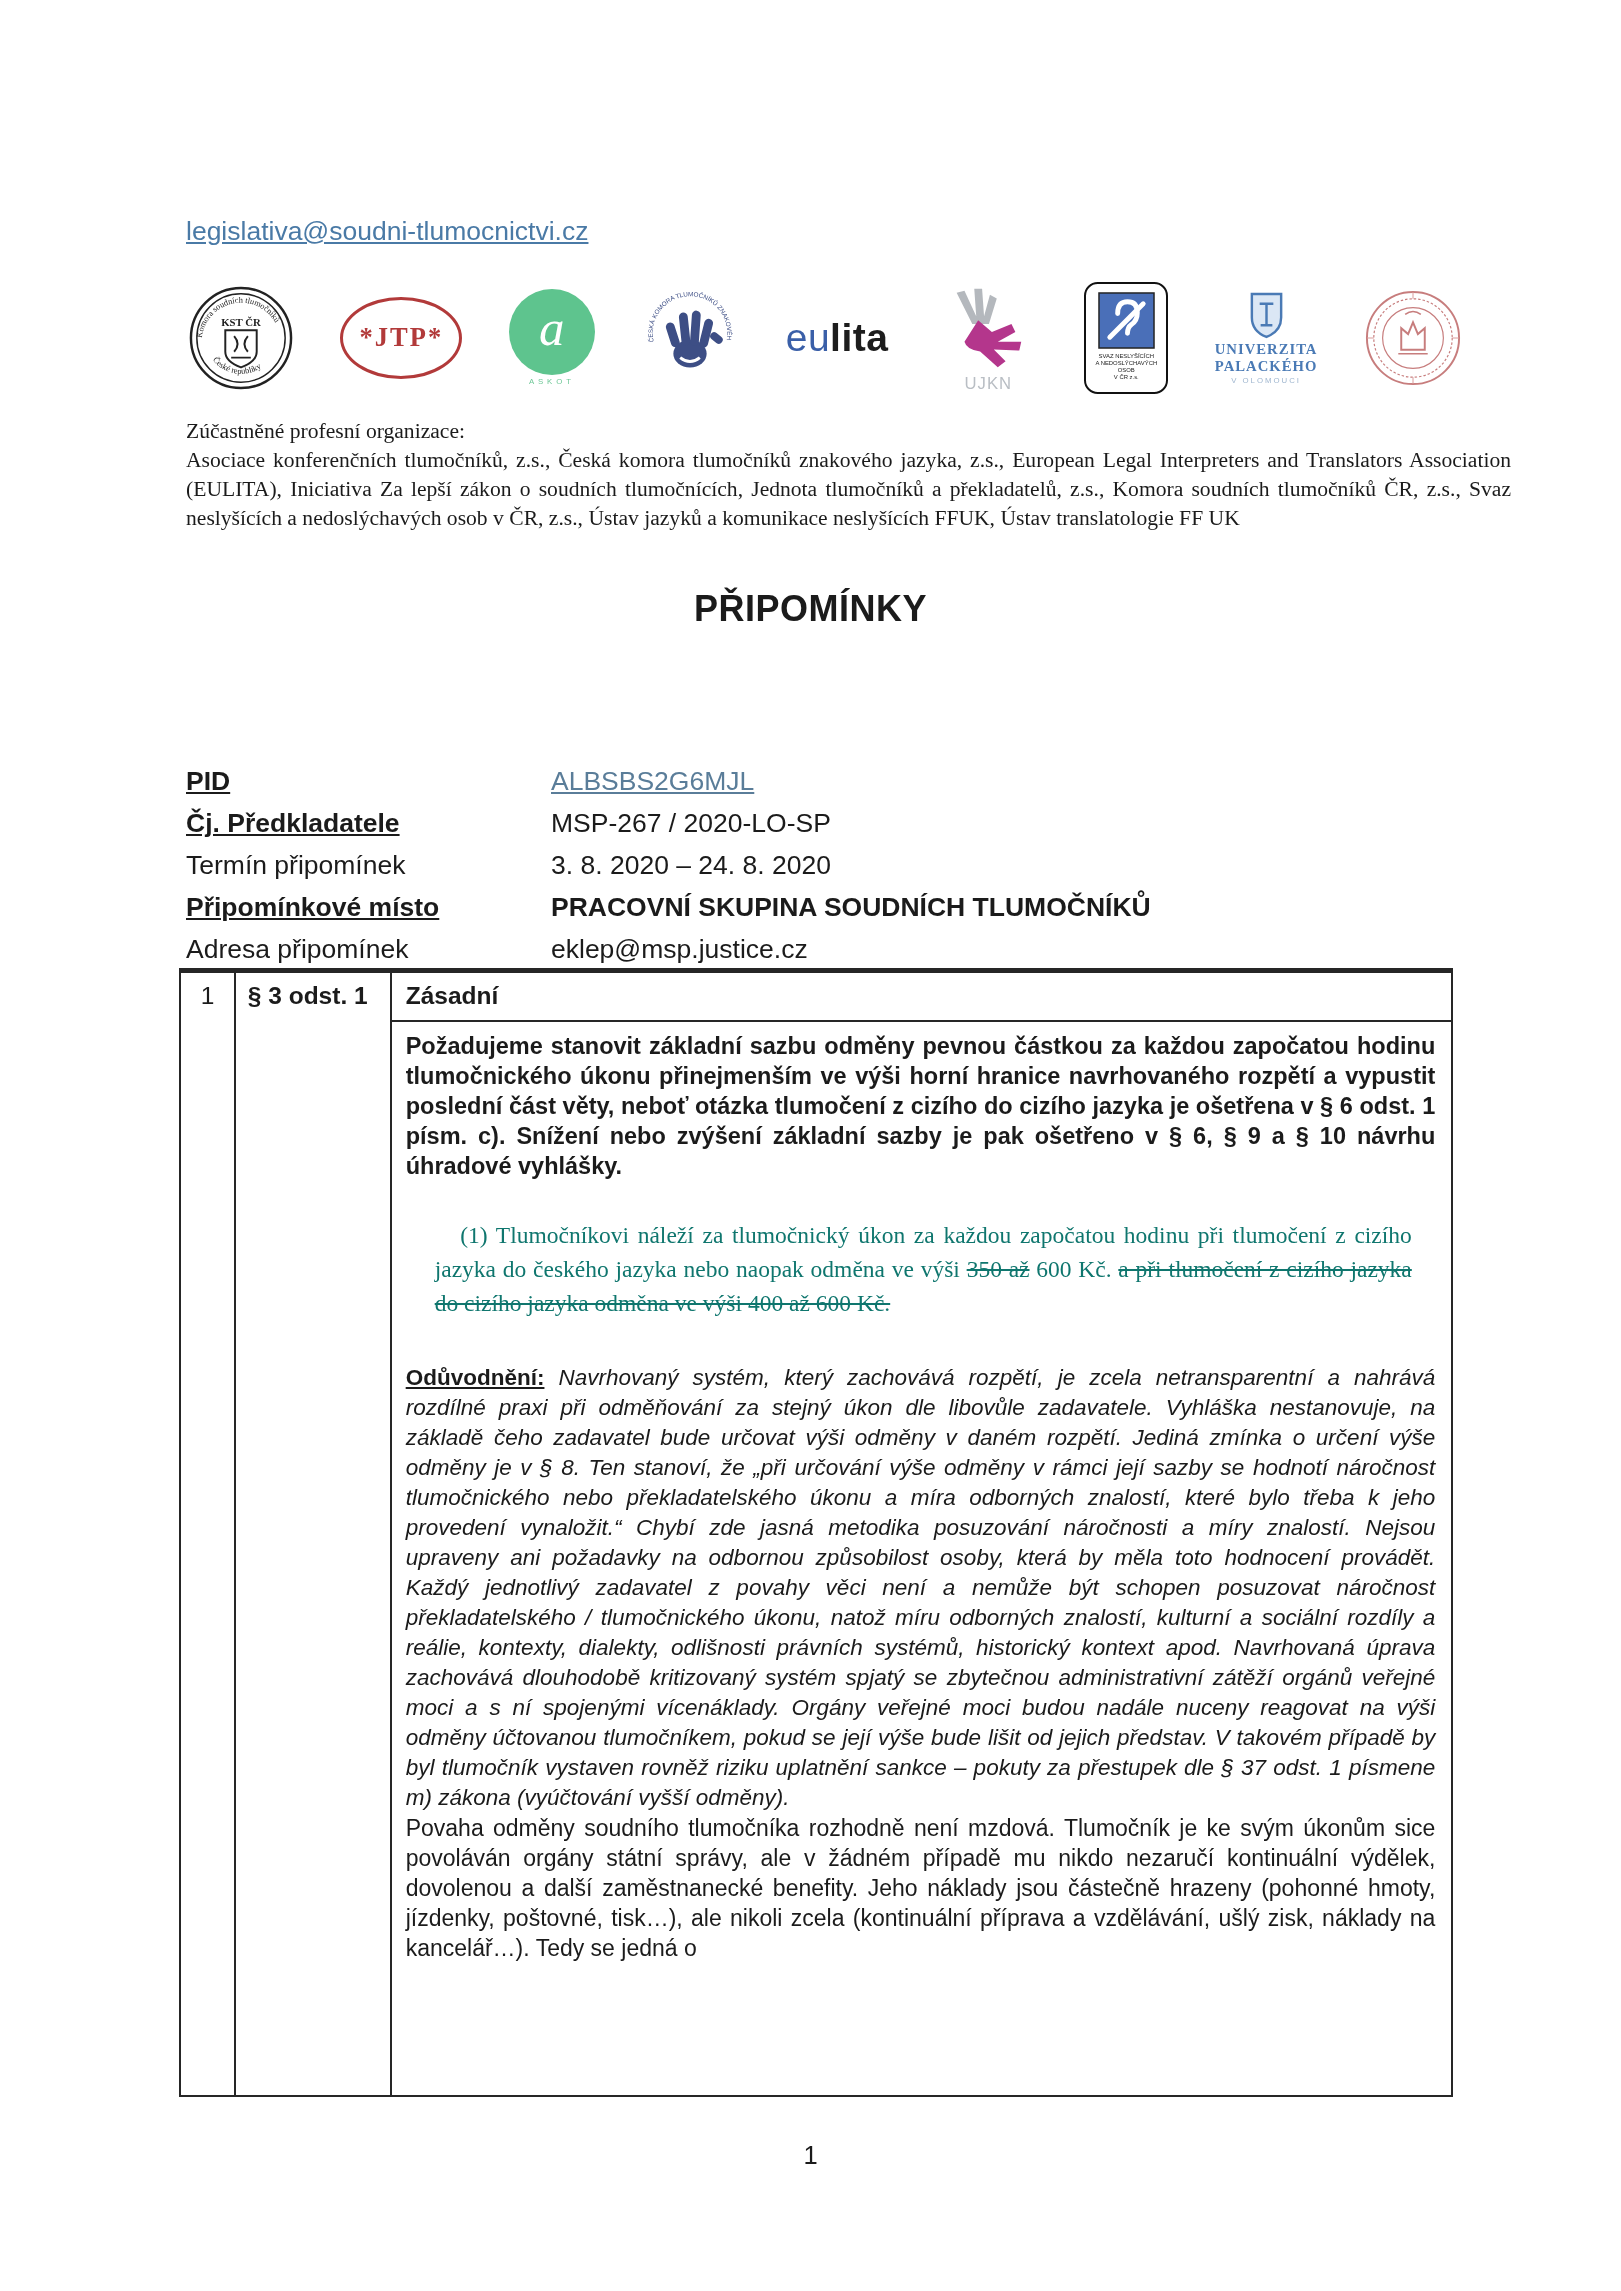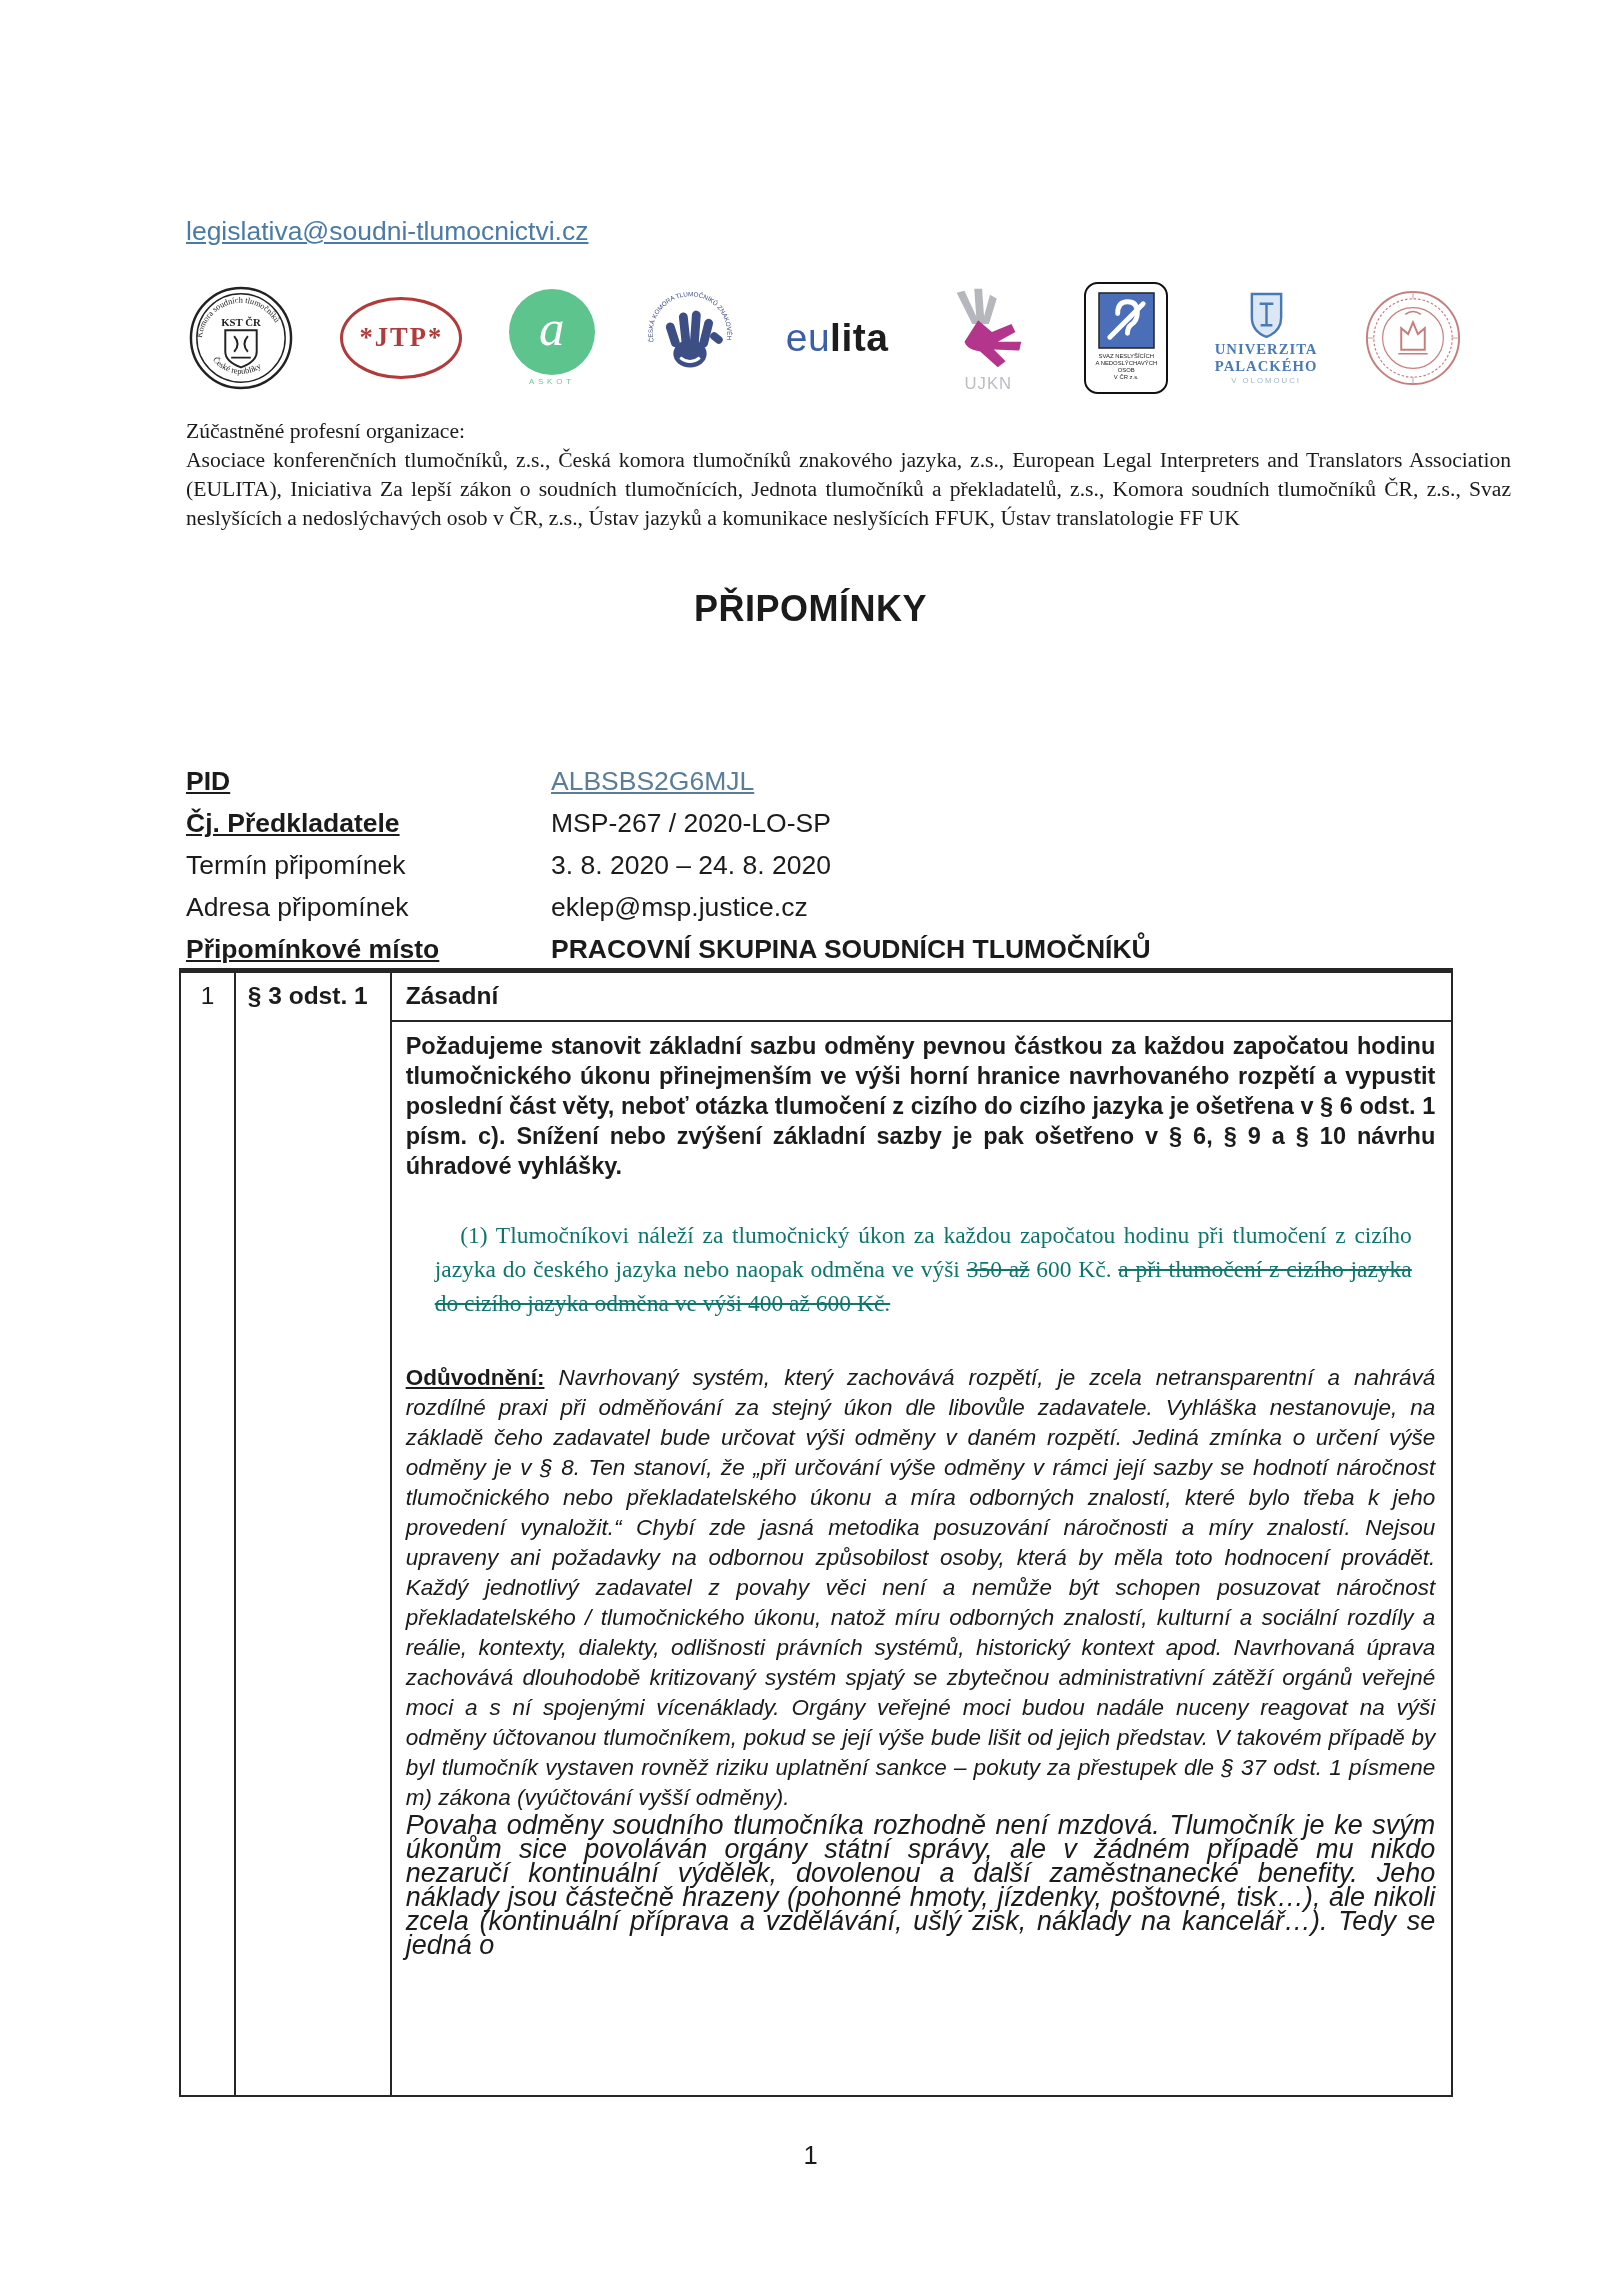--- a/index.html
+++ b/index.html
@@ -50,21 +50,21 @@
   .c2{width:156px;border-right:2.9px solid #262626;box-sizing:border-box;padding:8.8px 11.8px;font-weight:bold;font-size:24.5px;}
   .c3{flex:1;display:flex;flex-direction:column;}
   .severity{padding:8.8px 13.7px 9.8px 13.7px;border-bottom:2.9px solid #262626;font-weight:bold;font-size:24.5px;}
   .cellbody{padding:9.8px 15.7px 9.8px 13.7px;}
   .demand{font-weight:bold;font-size:23.5px;line-height:30px;text-align:justify;}
   .quote{margin:37px 23.5px 0 29px;font-family:"Liberation Serif",serif;color:#0f766e;font-size:23.5px;line-height:34px;text-align:justify;text-indent:25.5px;}
   .quote .strike{text-decoration:line-through;}
   .justif{margin-top:43px;font-size:22.5px;line-height:30px;text-align:justify;}
   .justif .odulabel{text-decoration:underline;font-style:normal;font-weight:bold;}
   .justif .it{font-style:italic;}
-  .justif-p2{font-style:italic;font-size:27px;line-height:24px;text-align:justify;}
+  .justif-p2{font-size:23px;line-height:30px;text-align:justify;}
   
   .page-number{position:absolute;left:0;top:2141px;width:1621px;text-align:center;font-size:25.5px;}
 </style>
 </head>
 <body>
 
 <div class="page">
 
   <a class="doc-email">legislativa@soudni-tlumocnictvi.cz</a>
 
@@ -197,26 +197,26 @@
     </div>
     <div class="meta-row">
       <div class="meta-label bu">Čj. Předkladatele</div>
       <div class="meta-value">MSP-267 / 2020-LO-SP</div>
     </div>
     <div class="meta-row">
       <div class="meta-label">Termín připomínek</div>
       <div class="meta-value">3. 8. 2020 – 24. 8. 2020</div>
     </div>
     <div class="meta-row">
+      <div class="meta-label bu">Připomínkové místo</div>
+      <div class="meta-value bold">PRACOVNÍ SKUPINA SOUDNÍCH TLUMOČNÍKŮ</div>
+    </div>
+    <div class="meta-row">
       <div class="meta-label">Adresa připomínek</div>
       <div class="meta-value">eklep@msp.justice.cz</div>
-    </div>
-    <div class="meta-row">
-      <div class="meta-label bu">Připomínkové místo</div>
-      <div class="meta-value bold">PRACOVNÍ SKUPINA SOUDNÍCH TLUMOČNÍKŮ</div>
     </div>
   </div>
 
   <div class="ctable">
     <div class="c1">1</div>
     <div class="c2">§ 3 odst. 1</div>
     <div class="c3">
       <div class="severity">Zásadní</div>
       <div class="cellbody">
         <div class="demand">Požadujeme stanovit základní sazbu odměny pevnou částkou za každou započatou hodinu tlumočnického úkonu přinejmenším ve výši horní hranice navrhovaného rozpětí a vypustit poslední část věty, neboť otázka tlumočení z cizího do cizího jazyka je ošetřena v § 6 odst. 1 písm. c). Snížení nebo zvýšení základní sazby je pak ošetřeno v § 6, § 9 a § 10 návrhu úhradové vyhlášky.</div>

